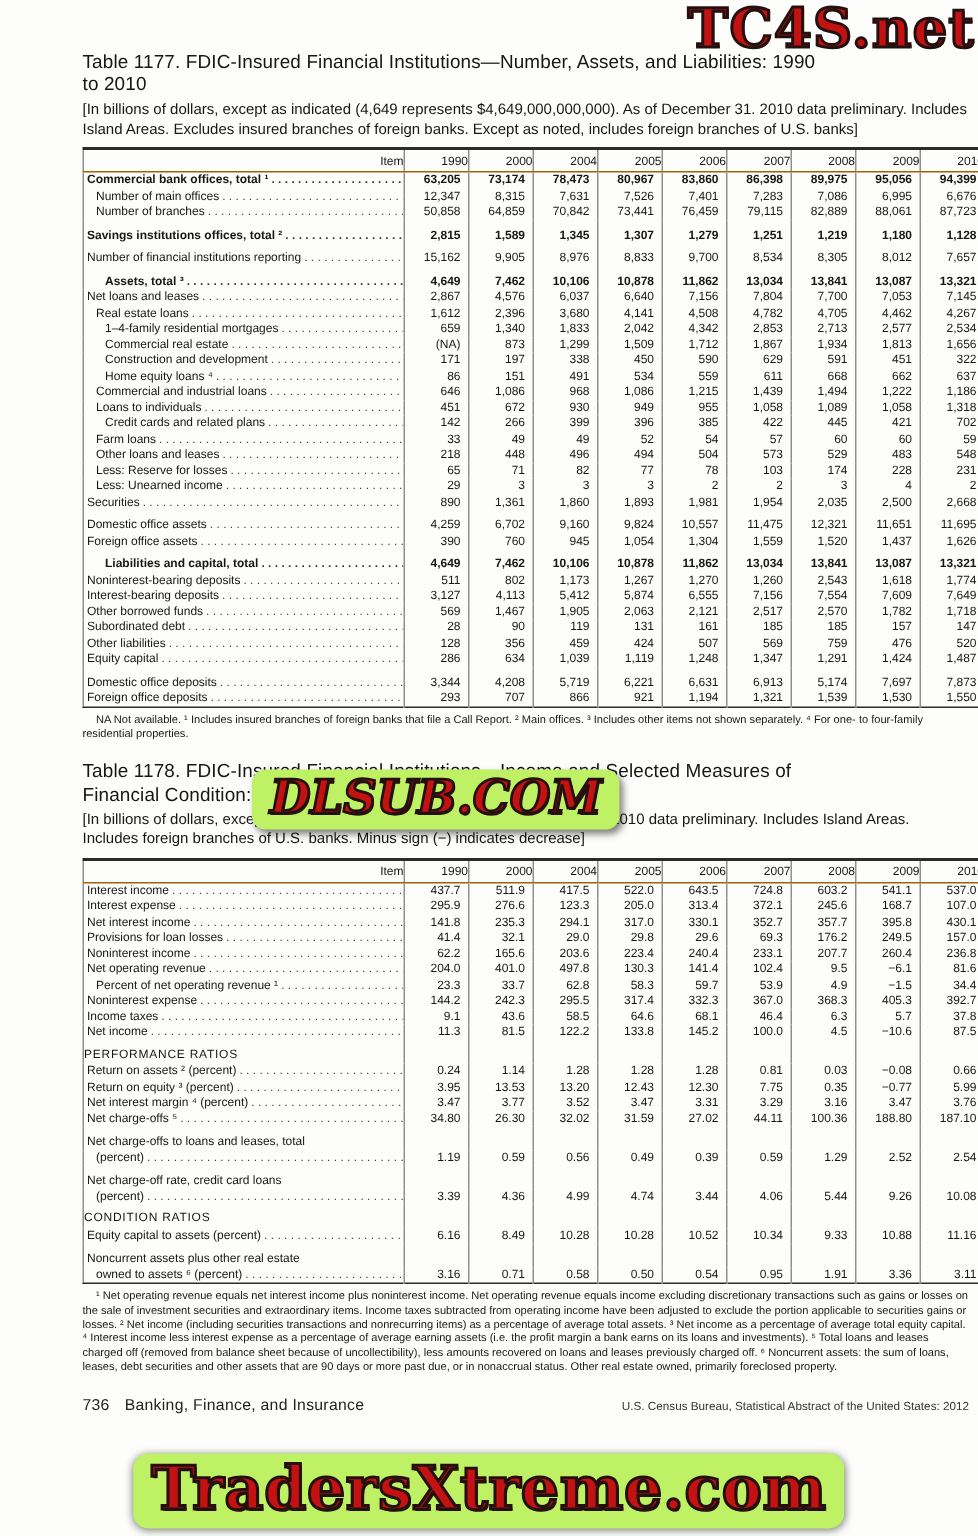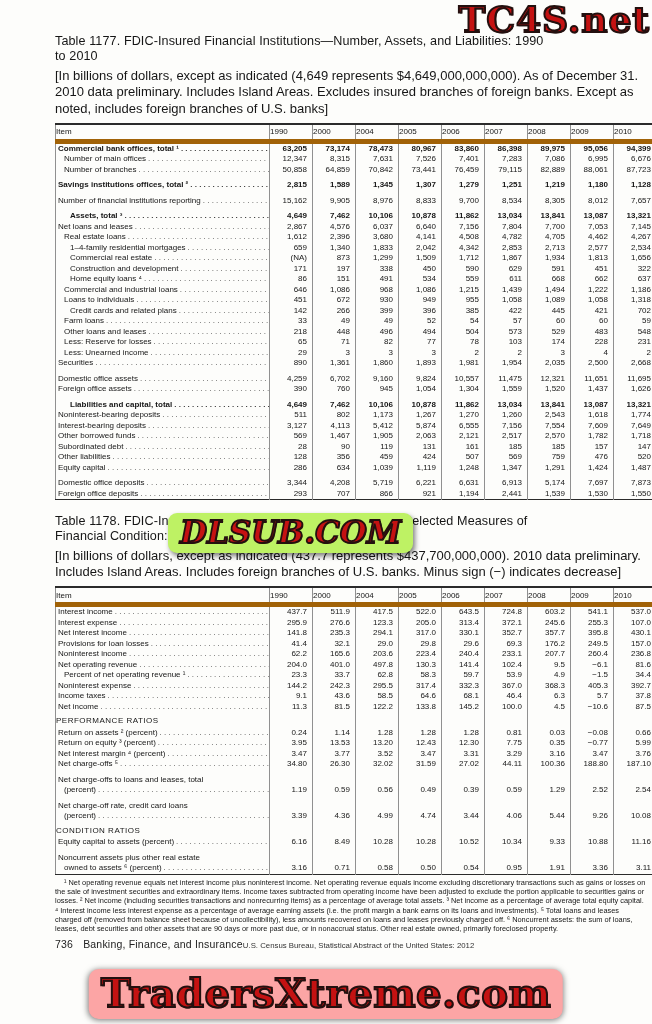--- a/index.html
+++ b/index.html
@@ -4,65 +4,65 @@
 <style>
   html,body{margin:0;padding:0}
   body{
     width:652px;height:1024px;background:#fdfdfb;color:#161616;
     font-family:"Liberation Sans",sans-serif;position:relative;overflow:hidden;
   }
   .page{position:absolute;inset:0;padding:34px 6px 1px 55px}
 
   .tbl-title{font-size:12.6px;font-weight:normal;line-height:1.22;max-width:500px;letter-spacing:.1px;margin:0}
   .tbl-title.second{margin-top:14px}
-  .tbl-note{font-size:13px;line-height:1.28;margin:3px 0 0;max-width:592px}
+  .tbl-note{font-size:10px;line-height:1.28;margin:3px 0 0;max-width:592px}
 
   table.datatable{
     border-collapse:collapse;margin-top:5px;width:591px;font-size:8px;table-layout:fixed;
     border-top:2px solid #2b2b2b;border-bottom:1.5px solid #2b2b2b;
     border-left:1px solid #909090;border-right:1px solid #909090;
   }
   th.col-item{width:213px}
   th.col-year{width:42px}
-  thead th{font-weight:normal;font-size:8px;padding:2.5px 0;border-bottom:5px solid #a16207;
-    border-left:1px solid #909090;text-align:left}
+  thead th{font-weight:normal;font-size:8px;padding:2.5px 0;border-bottom:1px solid #a16207;
+    border-left:1px solid #909090;text-align:right}
   thead th:first-child{border-left:none}
   tbody td{border-left:1px solid #909090;vertical-align:bottom;line-height:10.5px;padding:0}
   tbody td:first-child{border-left:none}
   td.num{text-align:right;padding-right:5px;white-space:nowrap}
   td.stub{padding-left:2px;overflow:hidden}
   .labwrap{display:flex;align-items:center}
   .ind1{padding-left:6px}
   .ind2{padding-left:12px}
   .lab{white-space:nowrap}
   .leader{flex:1;overflow:hidden;white-space:nowrap;color:#3a3a3a;margin-left:2px}
   tr.bold{font-weight:bold}
   tr.gap td{padding-top:5px}
   td.stub.section{text-align:left;padding:4px 0 1px;letter-spacing:.5px}
 
   .fn{font-size:7.4px;line-height:1.26;margin:3px 0 0;max-width:592px;text-indent:9px}
   .fn.src{margin-top:1px}
 
-  .pagefooter{display:flex;justify-content:flex-start;align-items:baseline;margin-top:4px;width:591px}
+  .pagefooter{display:flex;justify-content:space-between;align-items:baseline;margin-top:16px;width:591px}
   .folio{font-size:10.5px;color:#222;letter-spacing:.2px}
   .folio .folio-num{margin-right:10px}
   .census{font-size:7.8px;color:#333}
 
   .wm{
     position:absolute;font-family:"DejaVu Serif",serif;font-weight:bold;color:#c41212;
     -webkit-text-stroke:2px #23100f;z-index:10;white-space:nowrap;
     text-shadow:1px 1px 0 #2a1210;
   }
   .wm-top{top:-2px;right:2px;font-size:36px;letter-spacing:1px}
   .wm-mid{
     top:513px;left:168px;font-size:31px;background:#bef264;padding:1px 12px 3px;border-radius:9px;
     box-shadow:2px 3px 5px rgba(0,0,0,.5);font-style:italic;-webkit-text-stroke:1.8px #23100f;
   }
   .wm-bottom{
-    bottom:5px;left:50%;transform:translateX(-50%);font-size:40px;background:#fca5a5;
+    bottom:5px;left:50%;transform:translateX(-50%);font-size:40px;background:#bef264;
     padding:0 12px 3px;border-radius:10px;box-shadow:0 1px 6px rgba(0,0,0,.55);letter-spacing:.5px;
   }
 </style>
 </head>
 <body>
 
 <div class="page">
 
   <div class="wm wm-top">TC4S.net</div>
 
@@ -600,28 +600,29 @@
             <div class="labwrap ind0">
               <span class="lab">Foreign office deposits</span>
               <span class="leader">. . . . . . . . . . . . . . . . . . . . . . . . . . . . . . . . . . . . . . . . . . . . . . . . . . . . . . . . . . . . . . . . . . . . . . . . . . . . . . . . . . . . . . . . . . </span>
             </div>
           </td>
           <td class="num">293</td>
           <td class="num">707</td>
           <td class="num">866</td>
           <td class="num">921</td>
           <td class="num">1,194</td>
-          <td class="num">2,441</td>
+          <td class="num">1,321</td>
           <td class="num">1,539</td>
           <td class="num">1,530</td>
           <td class="num">1,550</td>
         </tr>
       </tbody>
   </table>
 
+  <p class="fn">NA Not available. ¹ Includes insured branches of foreign banks that file a Call Report. ² Main offices. ³ Includes other items not shown separately. ⁴ For one- to four-family residential properties.</p>
 
   <h1 class="tbl-title second">Table 1178. FDIC-Insured Financial Institutions—Income and Selected Measures of Financial Condition: 1990 to 2010</h1>
   <p class="tbl-note">[In billions of dollars, except as indicated (437.7 represents $437,700,000,000). 2010 data preliminary. Includes Island Areas. Includes foreign branches of U.S. banks. Minus sign (−) indicates decrease]</p>
 
   <table class="datatable">
     <thead>
         <tr>
           <th class="col-item">Item</th>
           <th class="col-year">1990</th>
           <th class="col-year">2000</th>
@@ -659,21 +660,21 @@
               <span class="leader">. . . . . . . . . . . . . . . . . . . . . . . . . . . . . . . . . . . . . . . . . . . . . . . . . . . . . . . . . . . . . . . . . . . . . . . . . . . . . . . . . . . . . . . . . . </span>
             </div>
           </td>
           <td class="num">295.9</td>
           <td class="num">276.6</td>
           <td class="num">123.3</td>
           <td class="num">205.0</td>
           <td class="num">313.4</td>
           <td class="num">372.1</td>
           <td class="num">245.6</td>
-          <td class="num">255.3</td>
+          <td class="num">168.7</td>
           <td class="num">107.0</td>
         </tr>
         <tr>
           <td class="stub">
             <div class="labwrap ind0">
               <span class="lab">Net interest income</span>
               <span class="leader">. . . . . . . . . . . . . . . . . . . . . . . . . . . . . . . . . . . . . . . . . . . . . . . . . . . . . . . . . . . . . . . . . . . . . . . . . . . . . . . . . . . . . . . . . . </span>
             </div>
           </td>
           <td class="num">141.8</td>

